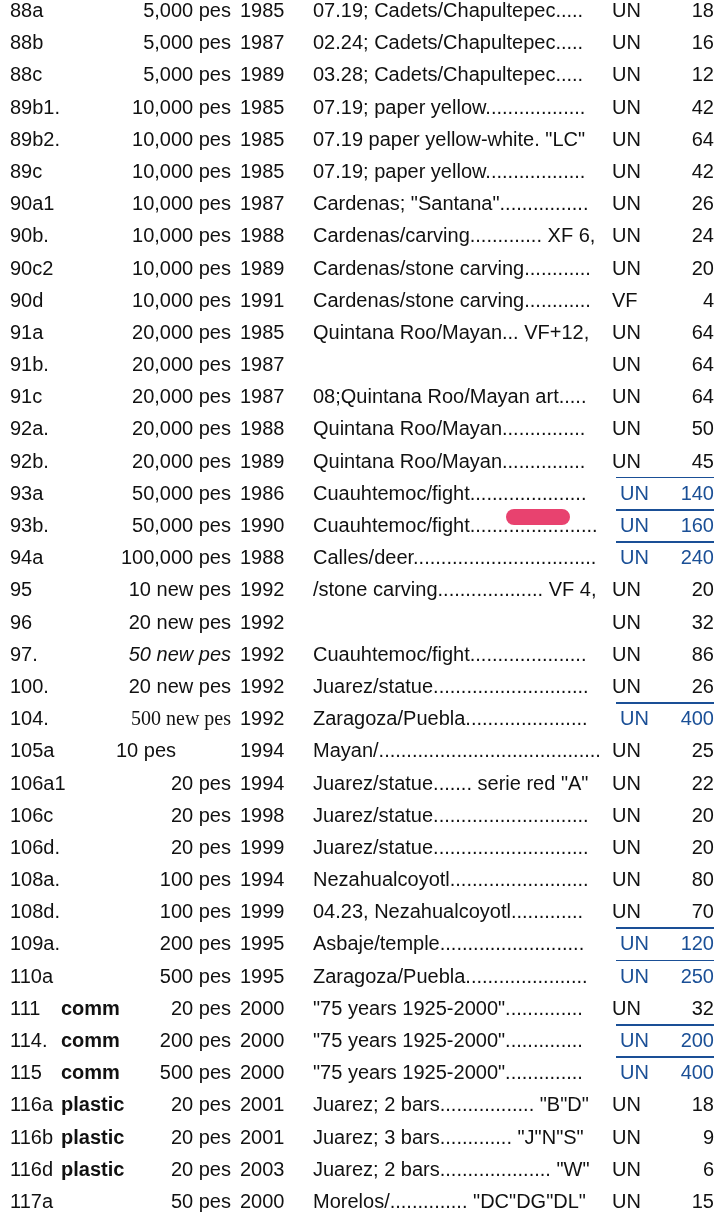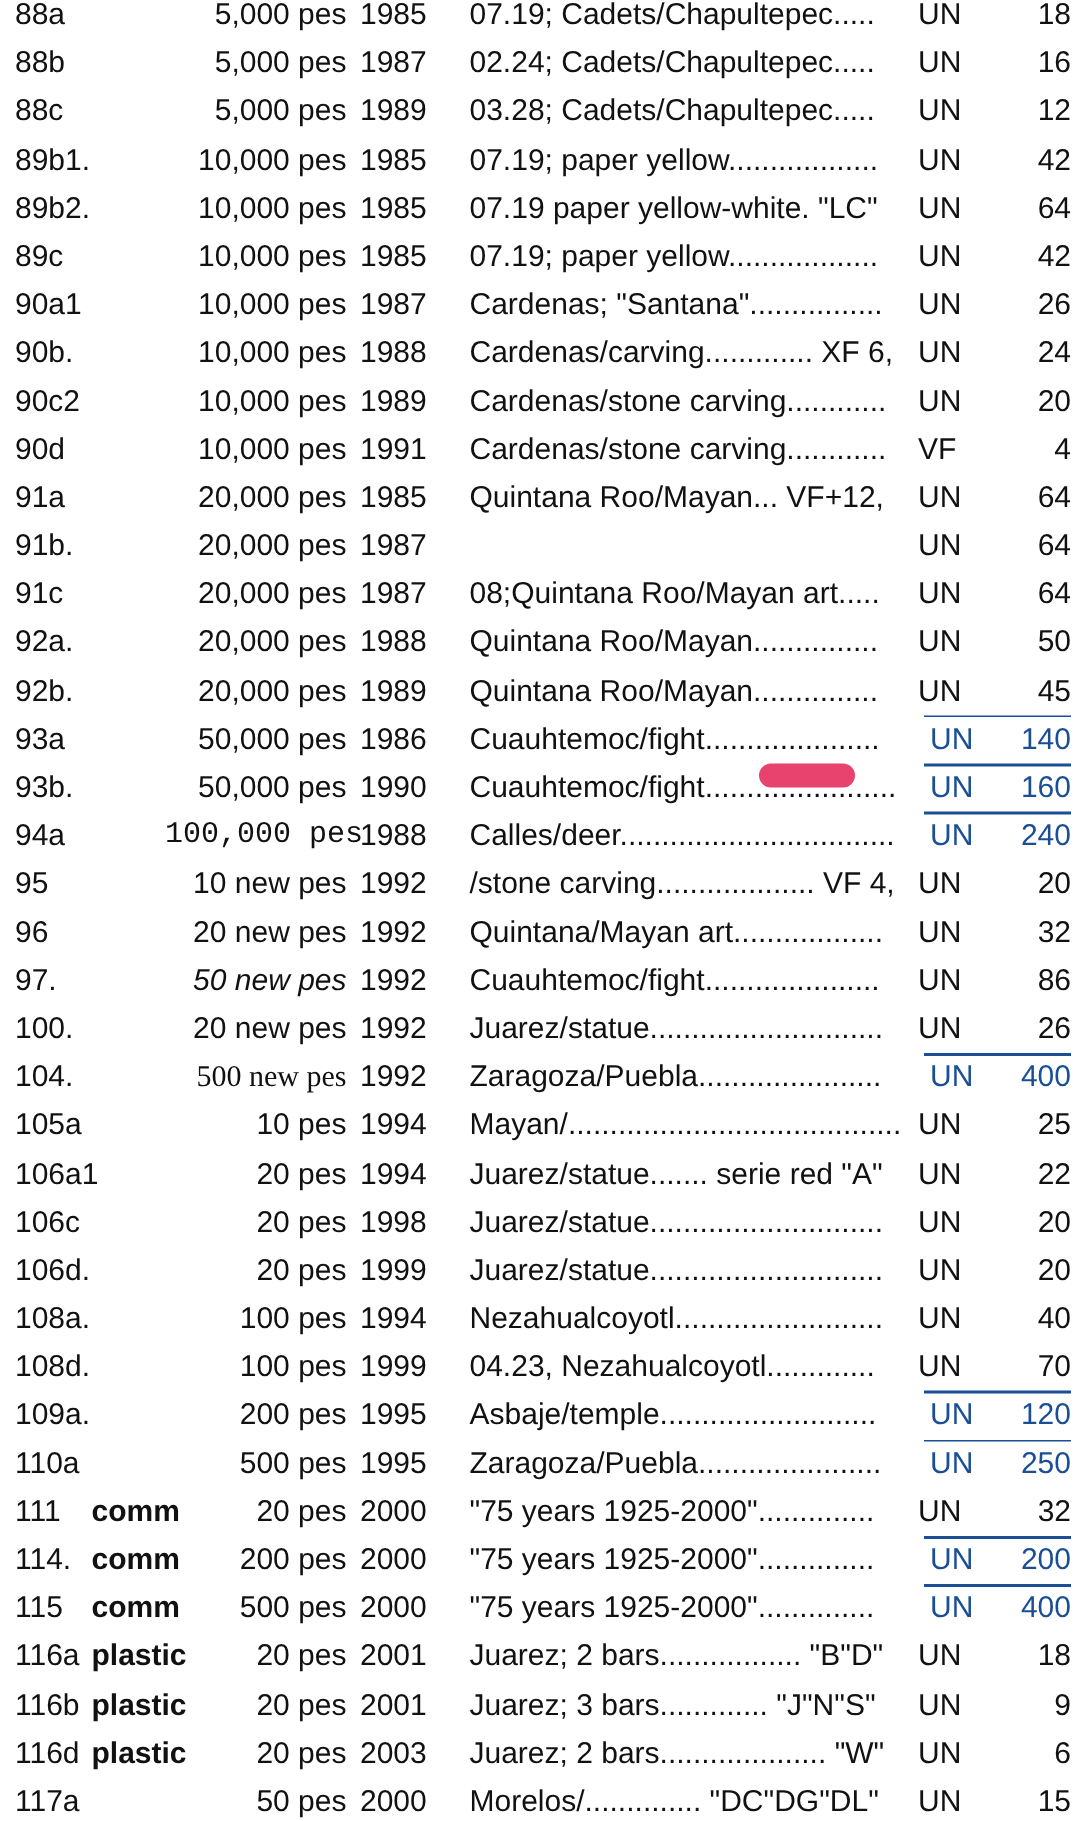--- a/index.html
+++ b/index.html
@@ -193,21 +193,21 @@
   <span class="link-wrap">
         <span class="grade">UN</span>
         <span class="price">160</span>
         <span class="bar"></span>
       </span>
       <span class="marker"></span>
     </div>
     <div class="row">
     <span class="cat">94a</span>
 
-    <span class="denom" style="left: auto; right: 478px; font-family: Liberation Mono, monospace;">100,000 pes</span>
+    <span class="denom" style="left: auto; right: 489px;">100,000 pes</span>
     <span class="year">1988</span>
     <span class="desc">Calles/deer.................................</span>
   <span class="link-wrap">
         <span class="grade">UN</span>
         <span class="price">240</span>
         <span class="bar"></span>
       </span>
     </div>
     <div class="row">
     <span class="cat">95</span>
@@ -216,21 +216,20 @@
     <span class="year">1992</span>
     <span class="desc">/stone carving................... VF 4,</span>
   <span class="grade">UN</span>
       <span class="price">20</span>
     </div>
     <div class="row">
     <span class="cat">96</span>
 
     <span class="denom" style="left: auto; right: 489px;">20 new pes</span>
     <span class="year">1992</span>
-    <span class="desc">Quintana/Mayan art..................</span>
   <span class="grade">UN</span>
       <span class="price">32</span>
     </div>
     <div class="row">
     <span class="cat">97.</span>
 
     <span class="denom" style="left: auto; right: 489px; font-style: italic;">50 new pes</span>
     <span class="year">1992</span>
     <span class="desc">Cuauhtemoc/fight.....................</span>
   <span class="grade">UN</span>
@@ -253,21 +252,21 @@
     <span class="desc">Zaragoza/Puebla......................</span>
   <span class="link-wrap">
         <span class="grade">UN</span>
         <span class="price">400</span>
         <span class="bar"></span>
       </span>
     </div>
     <div class="row">
     <span class="cat">105a</span>
 
-    <span class="denom" style="left: auto; right: 489px;">10 pes</span>
+    <span class="denom" style="left: auto; right: 489px; text-align: center;">10 pes</span>
     <span class="year">1994</span>
     <span class="desc">Mayan/........................................</span>
   <span class="grade">UN</span>
       <span class="price">25</span>
     </div>
     <div class="row">
     <span class="cat">106a1</span>
 
     <span class="denom" style="left: auto; right: 489px;">20 pes</span>
     <span class="year">1994</span>
@@ -293,21 +292,21 @@
   <span class="grade">UN</span>
       <span class="price">20</span>
     </div>
     <div class="row">
     <span class="cat">108a.</span>
 
     <span class="denom" style="left: auto; right: 489px;">100 pes</span>
     <span class="year">1994</span>
     <span class="desc">Nezahualcoyotl.........................</span>
   <span class="grade">UN</span>
-      <span class="price">40</span>
+      <span class="price">80</span>
     </div>
     <div class="row">
     <span class="cat">108d.</span>
 
     <span class="denom" style="left: auto; right: 489px;">100 pes</span>
     <span class="year">1999</span>
     <span class="desc">04.23, Nezahualcoyotl.............</span>
   <span class="grade">UN</span>
       <span class="price">70</span>
     </div>

